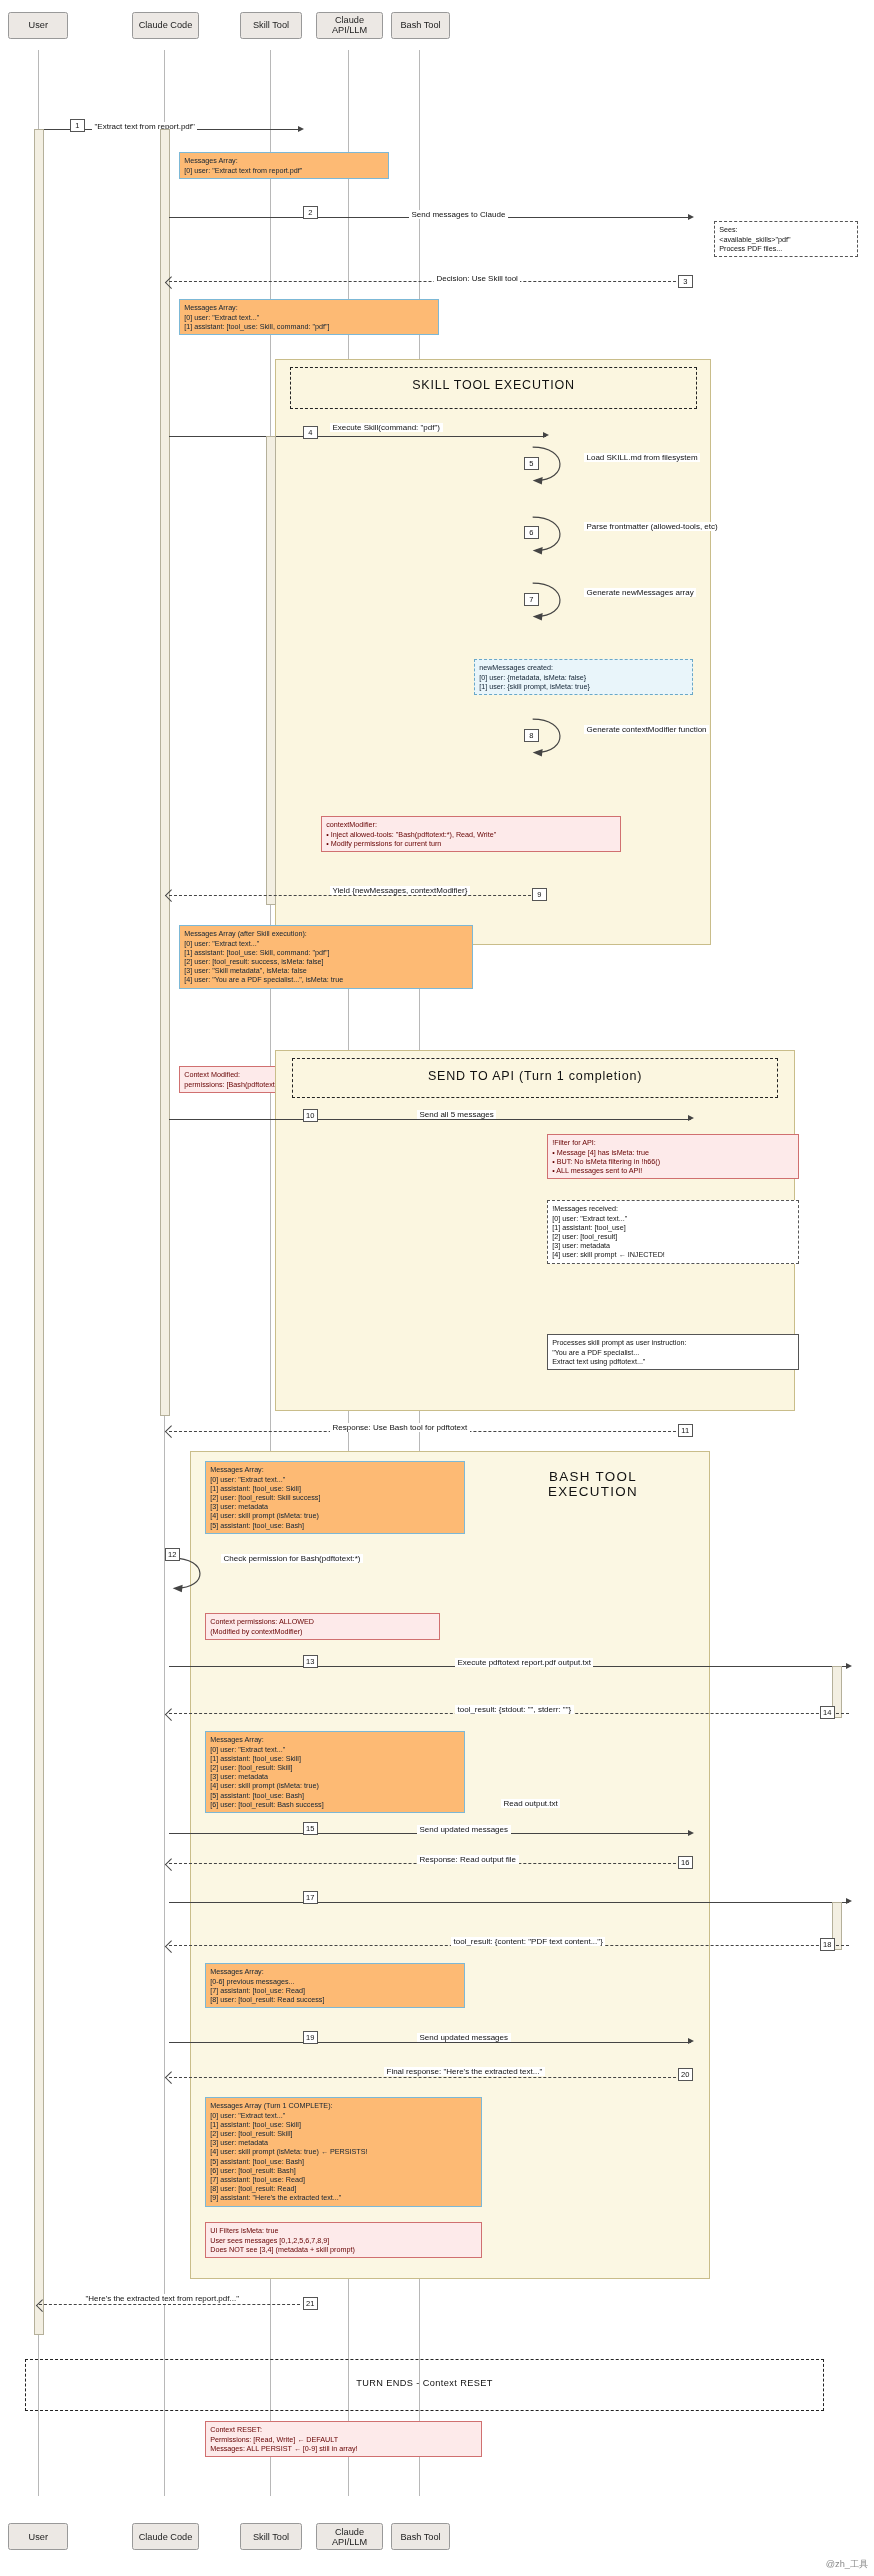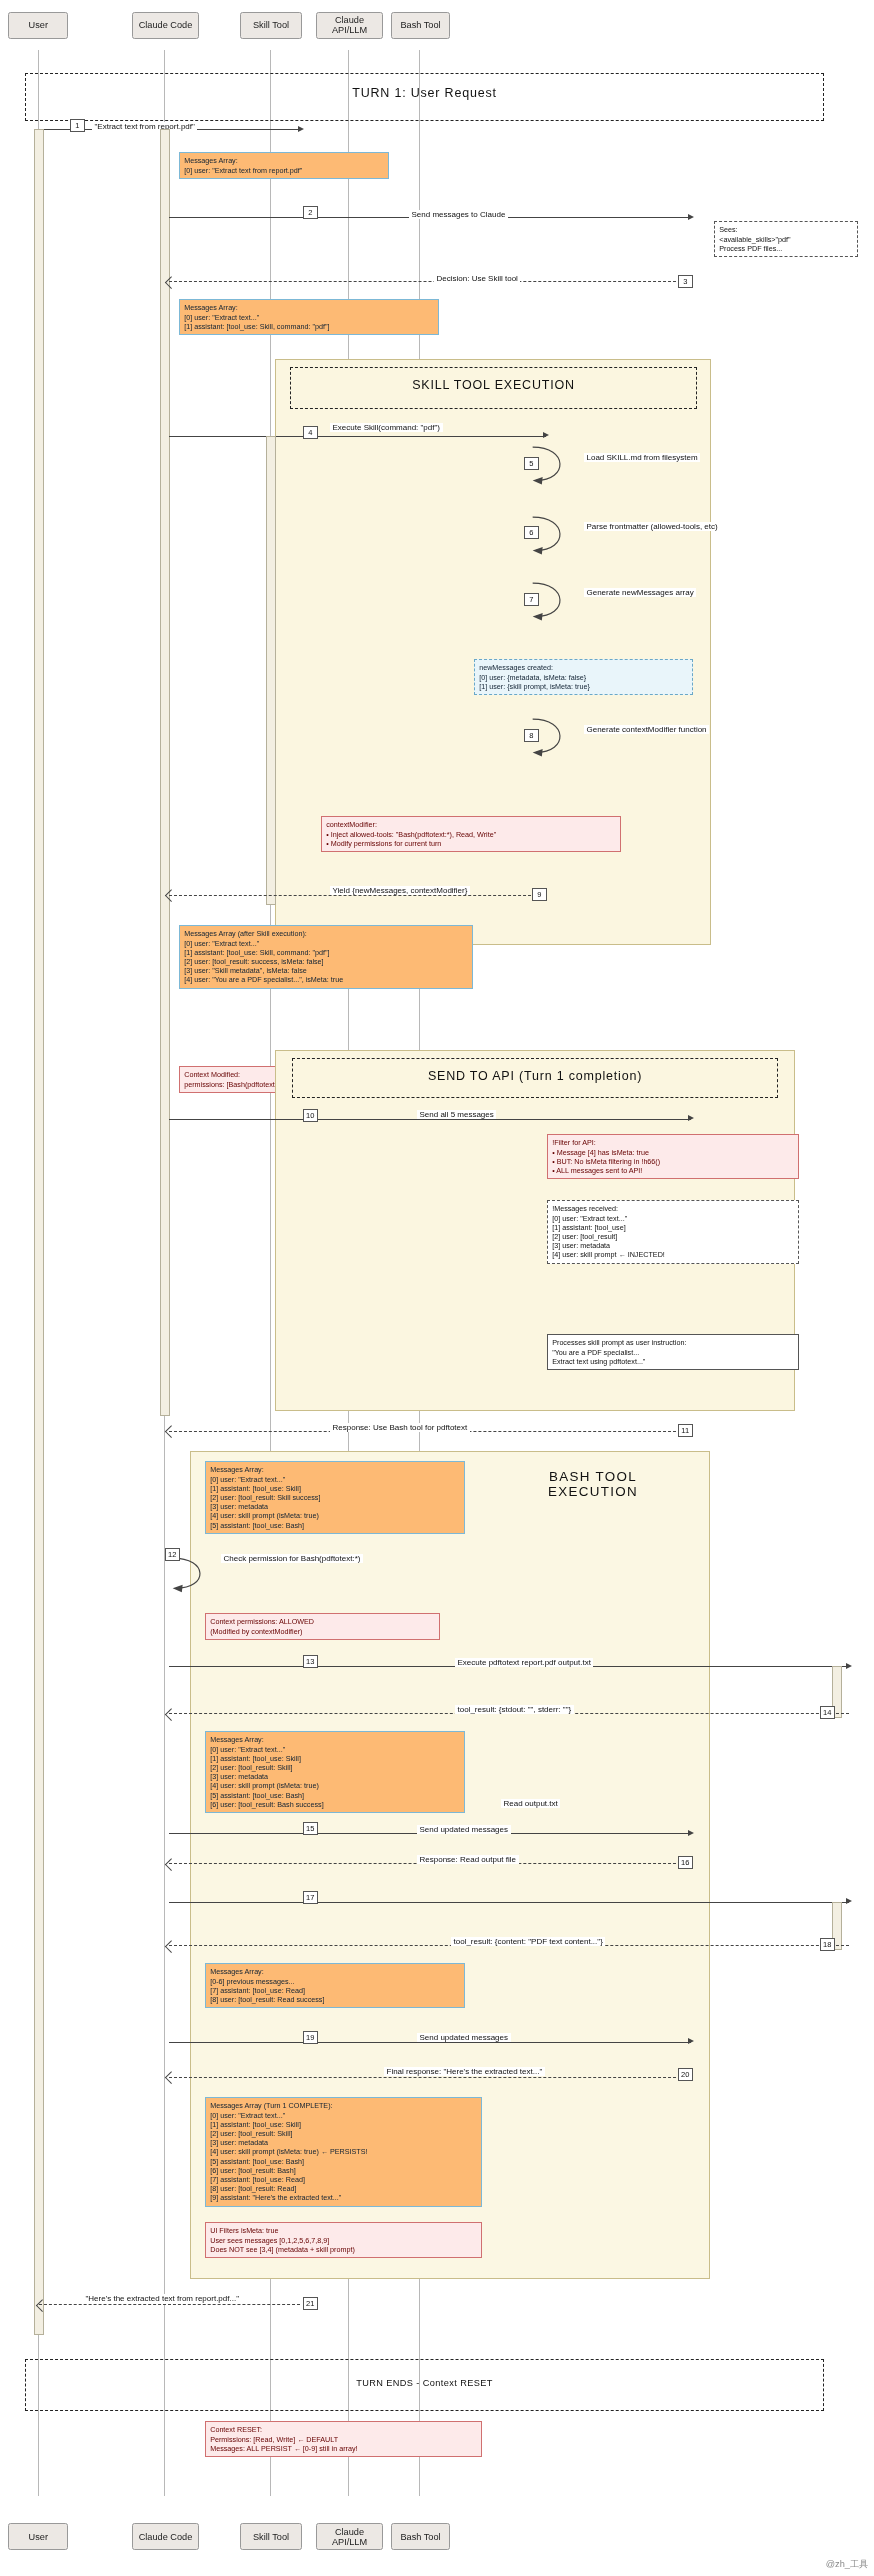--- a/index.html
+++ b/index.html
@@ -50,23 +50,20 @@
   <div class="actor" style="left:391px;top:11.7px;width:57px;height:25px;">
       <span>Bash Tool</span>
     </div>
 
   <div class="lifeline" style="left:38px;"></div>
   <div class="lifeline" style="left:164px;"></div>
   <div class="lifeline" style="left:270px;"></div>
   <div class="lifeline" style="left:348px;"></div>
   <div class="lifeline" style="left:419px;"></div>
 
-  <div class="frame" style="left:25px;top:73px;width:797px;height:46px;">
-    <div class="ftitle" style="top:11.7px;">TURN 1: User Request</div>
-  </div>
 
   <div class="msg" style="left:39px;top:129px;width:261px;"></div>
   <div class="arrowR" style="left:298px;top:126px;"></div>
   <div class="seq" style="left:70px;top:119px;">1</div>
   <div class="mlabel" style="left:92px;top:122px;">"Extract text from report.pdf"</div>
 
   <div class="activation" style="left:160px;top:129px;width:8.3px;height:1285px;"></div>
   <div class="activation" style="left:34px;top:129px;width:7.5px;height:2204px;"></div>
 
   <div class="note blue" style="left:179px;top:152px;width:200px;">Messages Array:

